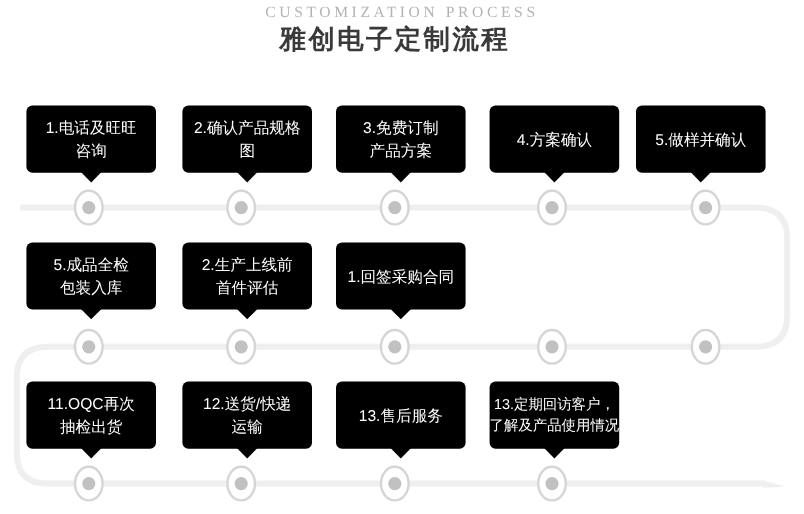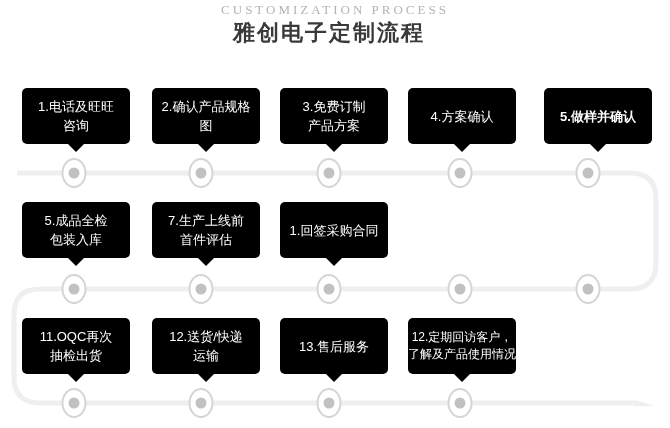--- a/index.html
+++ b/index.html
@@ -47,21 +47,21 @@
     border-top:9px solid #000;
   }
   .step.small{font-size:12px;line-height:17px;}
   .r1{top:88px;}
   .r2{top:202px;}
   .r3{top:318px;}
   .c1{left:22px;}
   .c2{left:152px;}
   .c3{left:280px;}
   .c4{left:408px;}
-  .c5{left:544px;font-weight:bold;}
+  .c5{left:530px;}
 </style>
 </head>
 <body>
 
 <div id="stage">
 
   <div class="subtitle">CUSTOMIZATION PROCESS</div>
   <div class="title">雅创电子定制流程</div>
 
   <svg id="flow-svg" width="670" height="428" viewBox="0 0 670 428">
@@ -132,24 +132,24 @@
 咨询</div>
   <div class="step r1 c2">2.确认产品规格
 图</div>
   <div class="step r1 c3">3.免费订制
 产品方案</div>
   <div class="step r1 c4">4.方案确认</div>
   <div class="step r1 c5">5.做样并确认</div>
 
   <div class="step r2 c1">5.成品全检
 包装入库</div>
-  <div class="step r2 c2">7.生产上线前
+  <div class="step r2 c2">2.生产上线前
 首件评估</div>
   <div class="step r2 c3">1.回签采购合同</div>
 
   <div class="step r3 c1">11.OQC再次
 抽检出货</div>
   <div class="step r3 c2">12.送货/快递
 运输</div>
   <div class="step r3 c3">13.售后服务</div>
-  <div class="step r3 c4 small">12.定期回访客户，了解及产品使用情况</div>
+  <div class="step r3 c4 small">13.定期回访客户，了解及产品使用情况</div>
 
 </div>
 
 </body></html>

